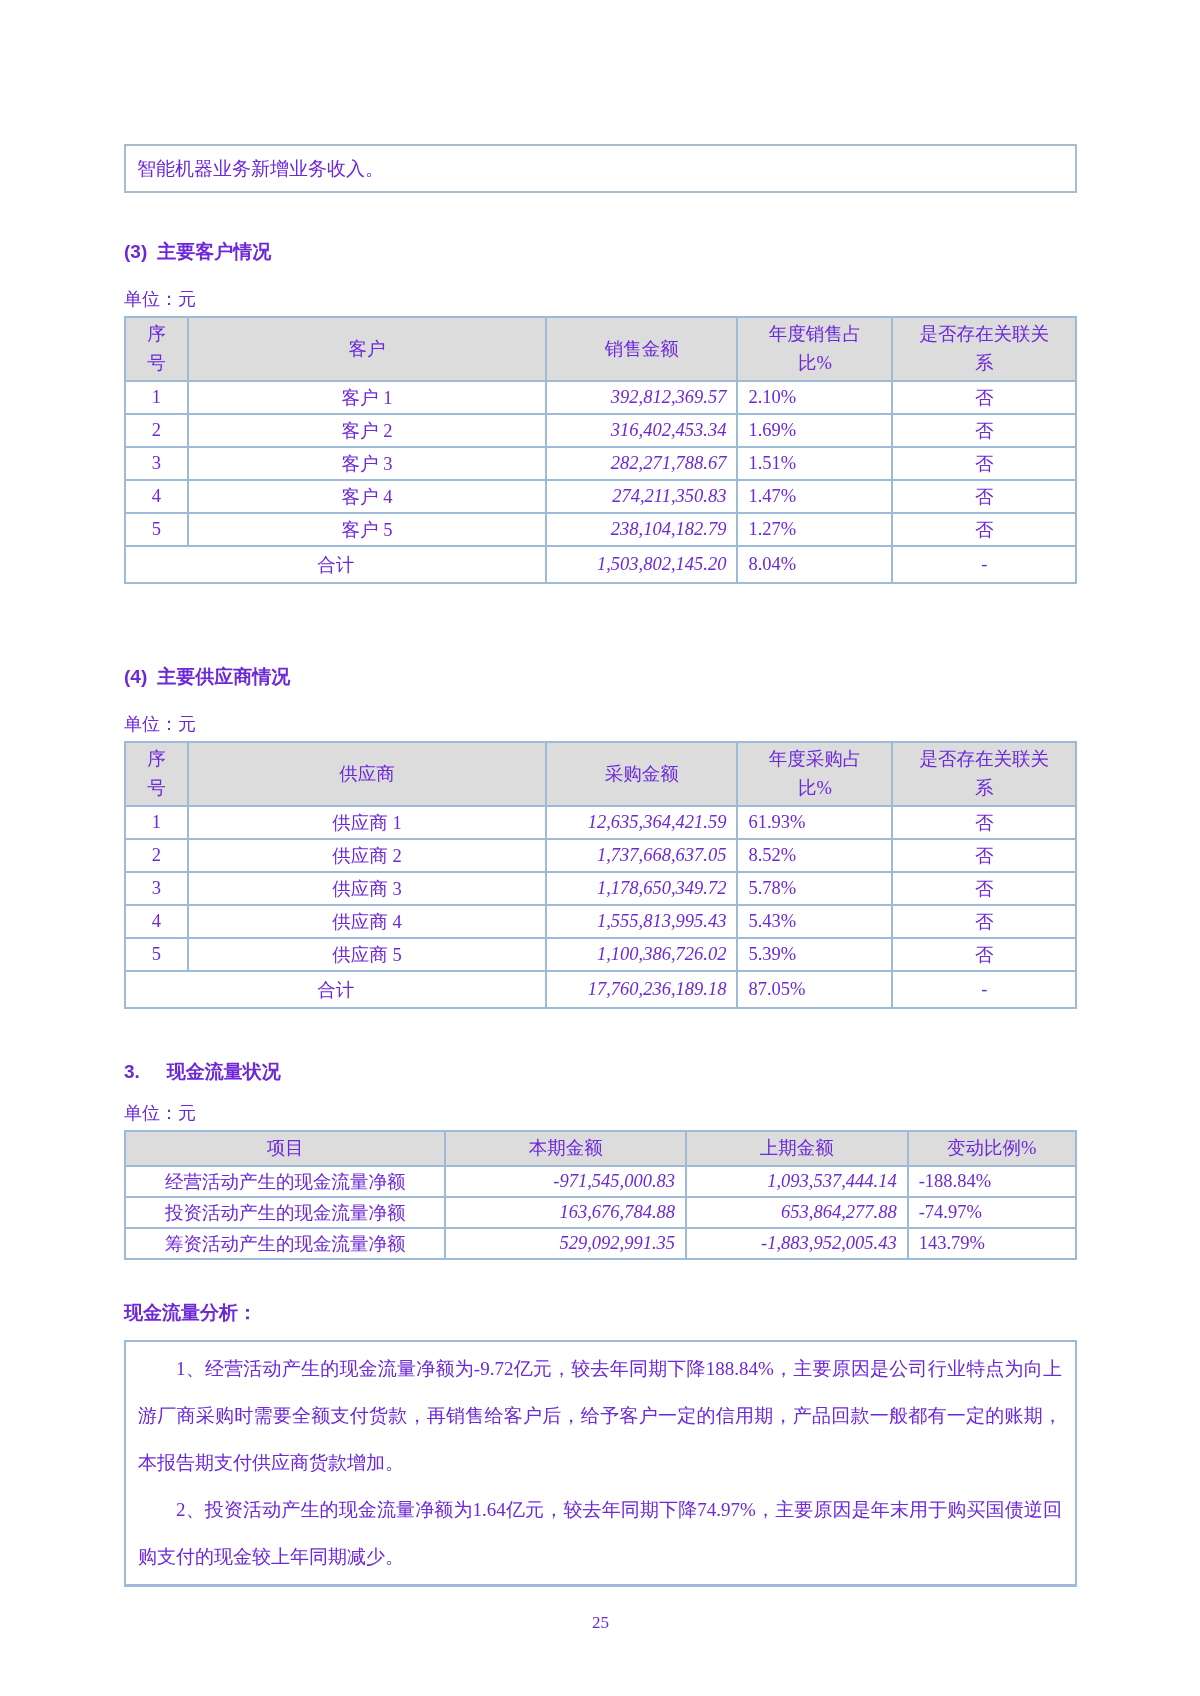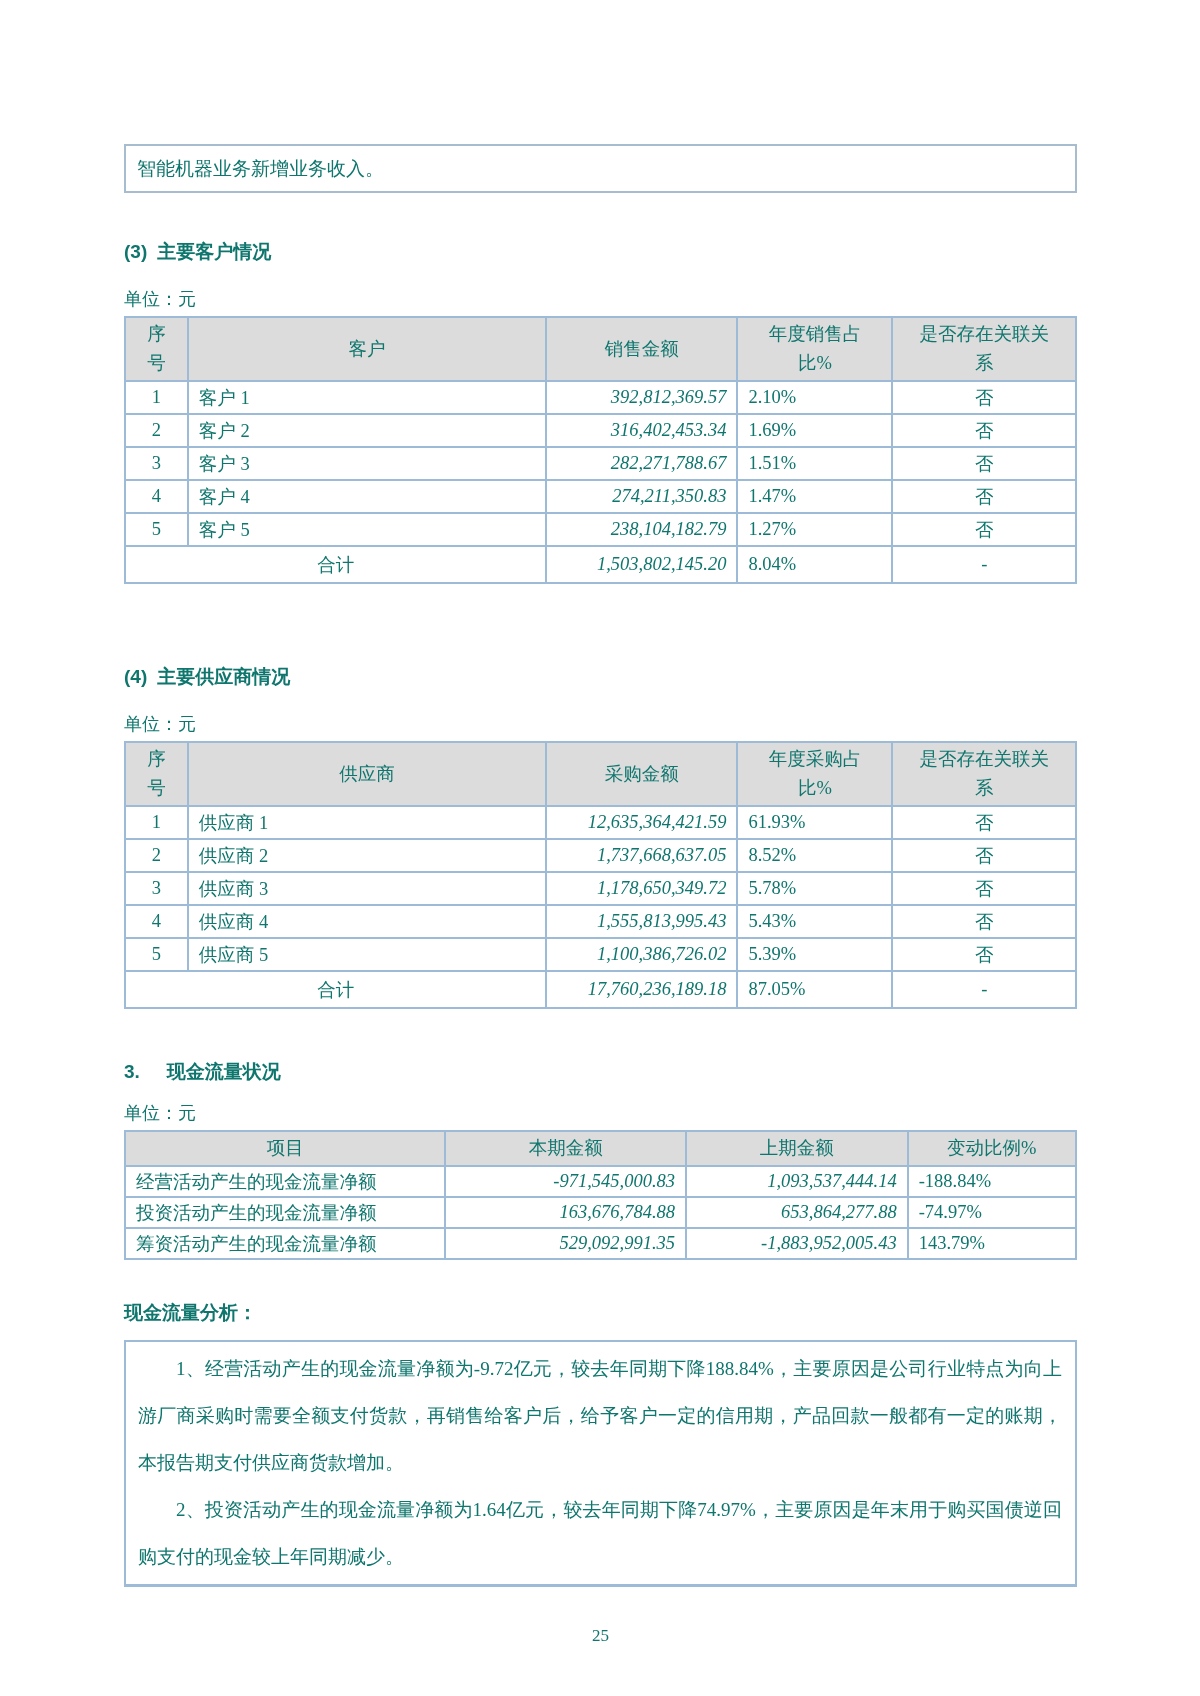--- a/index.html
+++ b/index.html
@@ -1,19 +1,19 @@
 <!DOCTYPE html>
 <html lang="zh"><head>
 <meta charset="utf-8">
 <style>
   html,body{margin:0;padding:0;background:#ffffff;}
   .page{
     width:1200px;height:1696px;box-sizing:border-box;
     padding:0 123px 0 124px;position:relative;
-    background:#ffffff;color:#0f766e;
+    background:#ffffff;color:#6d28d9;
     font-family:"Liberation Serif","DejaVu Serif",serif;
     overflow:hidden;
   }
   .intro-box{
     margin-top:144px;height:49px;box-sizing:border-box;
     border:2px solid #a7bccf;display:flex;align-items:center;
     padding-left:11px;font-size:19px;
   }
   .sec-heading{
     font-family:"Liberation Sans","DejaVu Sans",sans-serif;
@@ -39,37 +39,37 @@
   th{
     background:#dcdcdc;font-weight:400;text-align:center;
     white-space:pre-line;line-height:1.55;
   }
   .tblA thead tr{height:64px;}
   .tblA tbody tr{height:33px;}
   .tblA tr.total-row{height:37px;}
   .tblC thead tr{height:34px;}
   .tblC tbody tr{height:17px;}
   td.c-idx{text-align:center;}
-  td.c-name{text-align:left;}
+  td.c-name{text-align:center;}
   td.c-amt{text-align:right;font-style:italic;}
   td.c-pct{}
   td.c-rel{text-align:center;}
   td.c-total{text-align:center;}
   .h-analysis{margin-top:40px;}
   .analysis-box{
     margin-top:14px;box-sizing:border-box;
     border:2px solid #9dbad6;border-bottom-width:3px;
     padding:3px 13px 4px 12px;
   }
   .analysis-box p{
     margin:0;font-size:19px;line-height:47px;
     text-indent:2em;text-align:justify;
   }
   .page-number{
-    margin-top:39px;text-align:center;font-size:17px;
+    margin-top:26px;text-align:center;font-size:17px;
   }
 </style>
 </head>
 <body>
 
 <div class="page">
 
   <div class="intro-box">
     <span>智能机器业务新增业务收入。</span>
   </div>

